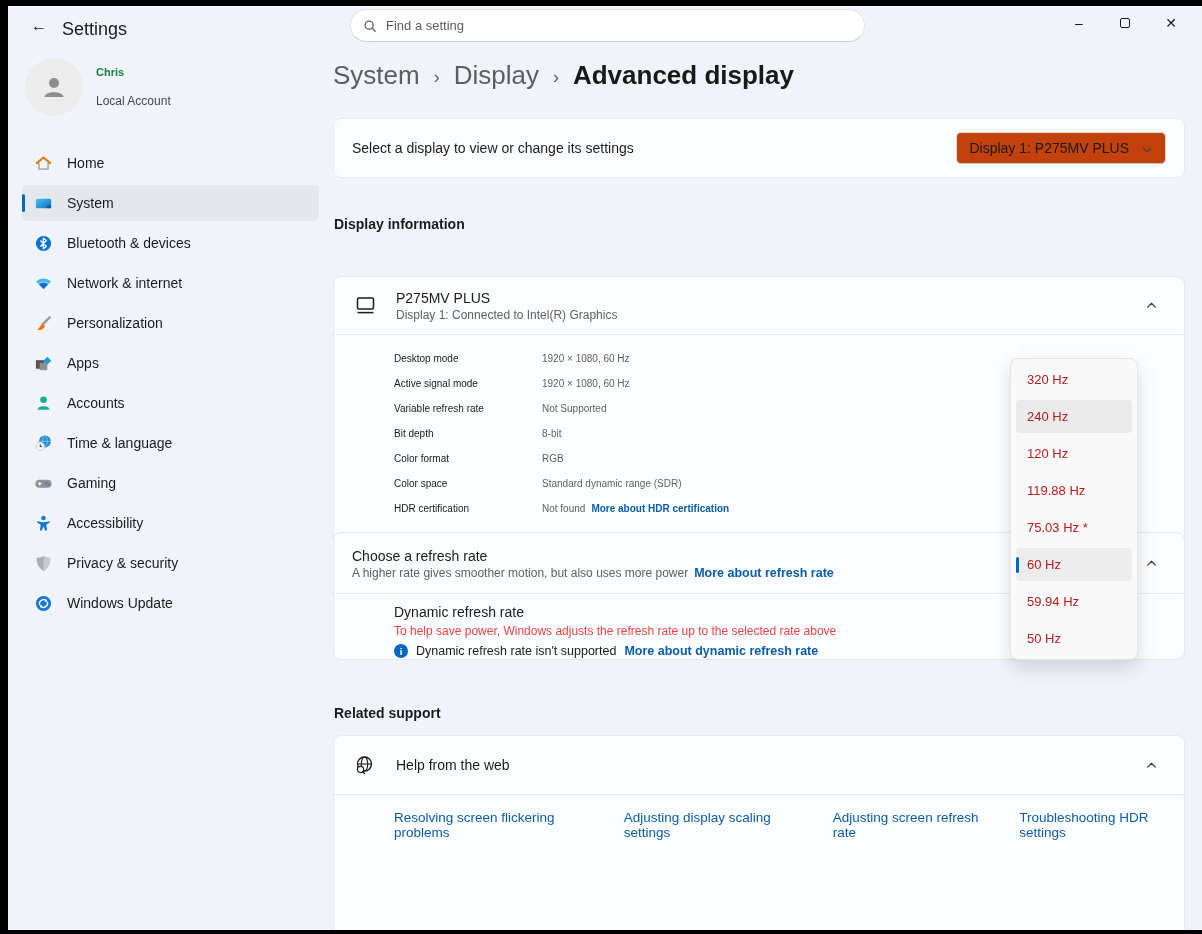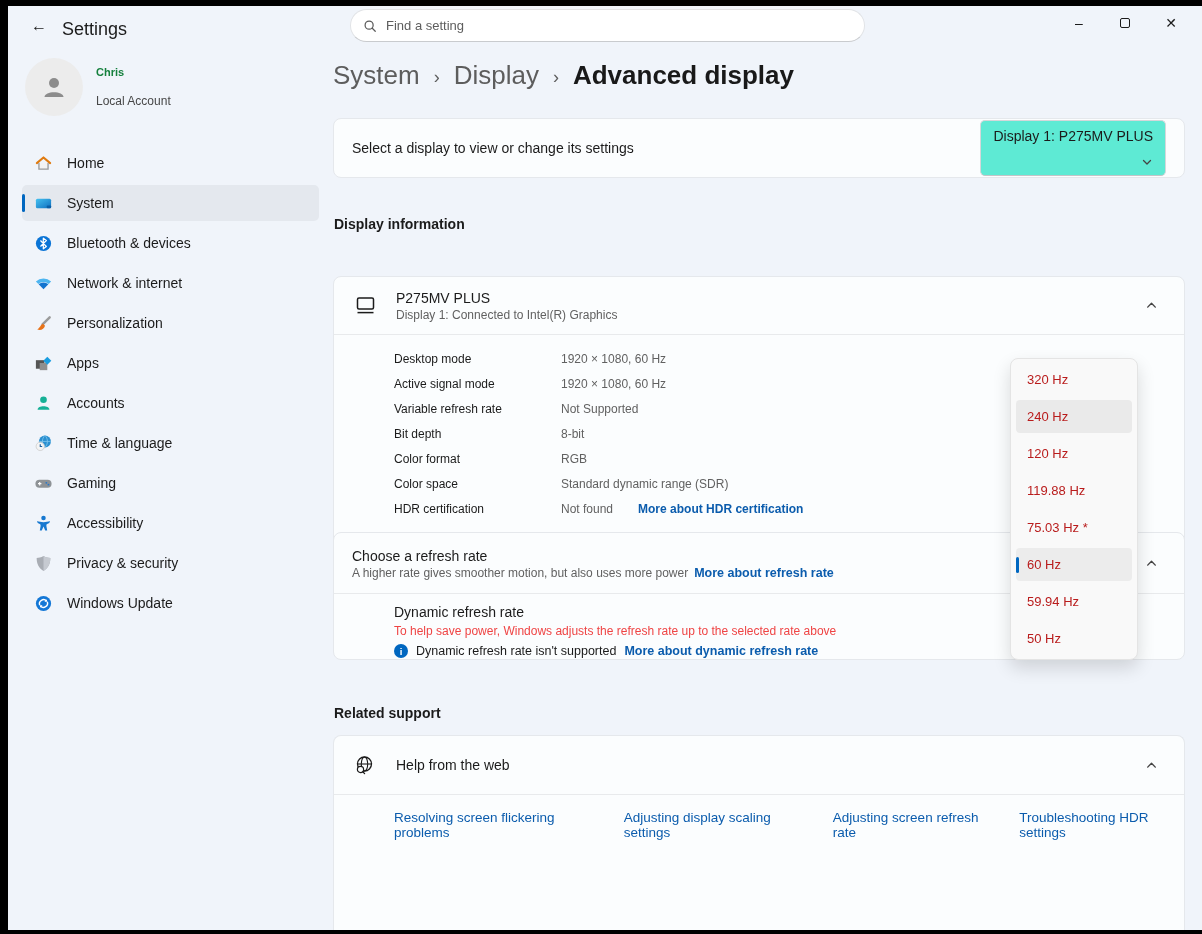--- a/index.html
+++ b/index.html
@@ -54,38 +54,38 @@
 
   .card {
     position:absolute; left:0; width:852px; background:#fbfdfe;
     border:1px solid #e5e8ec; border-radius:8px;
   }
   .divider { height:1px; background:#e8eaec; width:100%; }
 
   .card-select { top:118px; height:60px; display:flex; align-items:center; justify-content:space-between; padding:8px 18px; }
   .select-label { font-size:14px; }
   .display-select {
-    display:flex; align-items:flex-end; gap:12px; background:#5eead4;
+    display:flex; align-items:flex-end; gap:12px; background:#c2410c;
     border:1px solid #d5d7da; border-bottom-color:#c3c5c8; border-radius:5px;
-    padding:7px 12px; font-size:14px; cursor:pointer;flex-direction:column;
+    padding:7px 12px; font-size:14px; cursor:pointer;
   }
 
   .section-label { position:absolute; left:1px; font-size:14px; font-weight:bold; }
   .lbl-info { top:216px; }
   .lbl-related { top:705px; }
 
   .card-info { top:248px; height:282px;margin-top:28px; }
   .card-header { display:flex; align-items:center; padding:0 26px 0 20px; cursor:pointer; }
   .card-header .hdr-icon { width:26px; margin-right:16px; display:flex; align-items:center; }
   .hdr-title { font-size:14px; color:#1b1b1b; }
   .hdr-sub { font-size:12px; color:#616161; margin-top:2px; }
   .hdr-chevron { margin-left:auto; display:flex; align-items:center; }
   .info-header { height:57px; }
   .info-table { padding:11px 0 0 60px; }
-  .info-row { display:flex; height:25px; align-items:center; font-size:12px;gap:19px; }
+  .info-row { display:flex; height:25px; align-items:center; font-size:10px; }
   .info-row .k { width:148px; color:#1b1b1b; }
   .info-row .v { color:#616161; }
   .link { color:#0b5cad; cursor:pointer; text-decoration:none; }
   .link-bold { font-weight:bold; }
   .adapter-link { display:inline-block; margin-top:9px; font-size:13.5px; }
 
   .card-refresh { top:532px; height:128px; }
   .refresh-header { height:60px; }
   .rh-text { padding-top:2px; }
   .refresh-sub { display:flex; gap:6px; align-items:baseline; }

